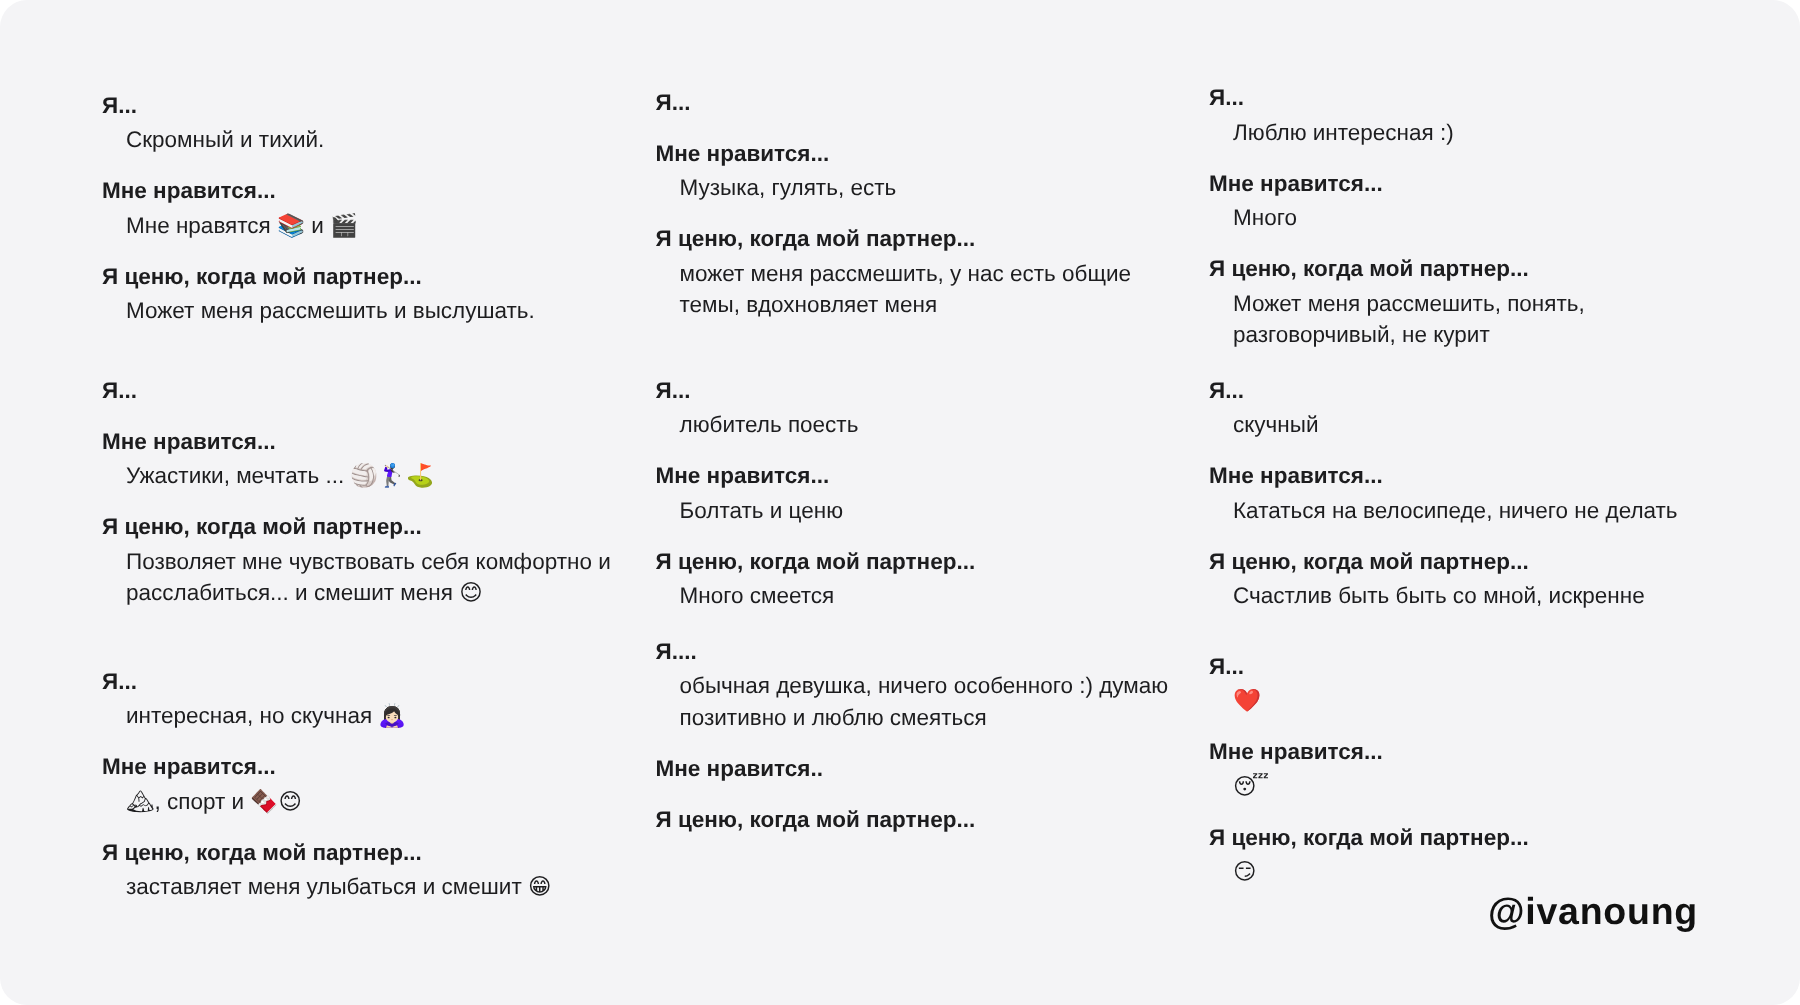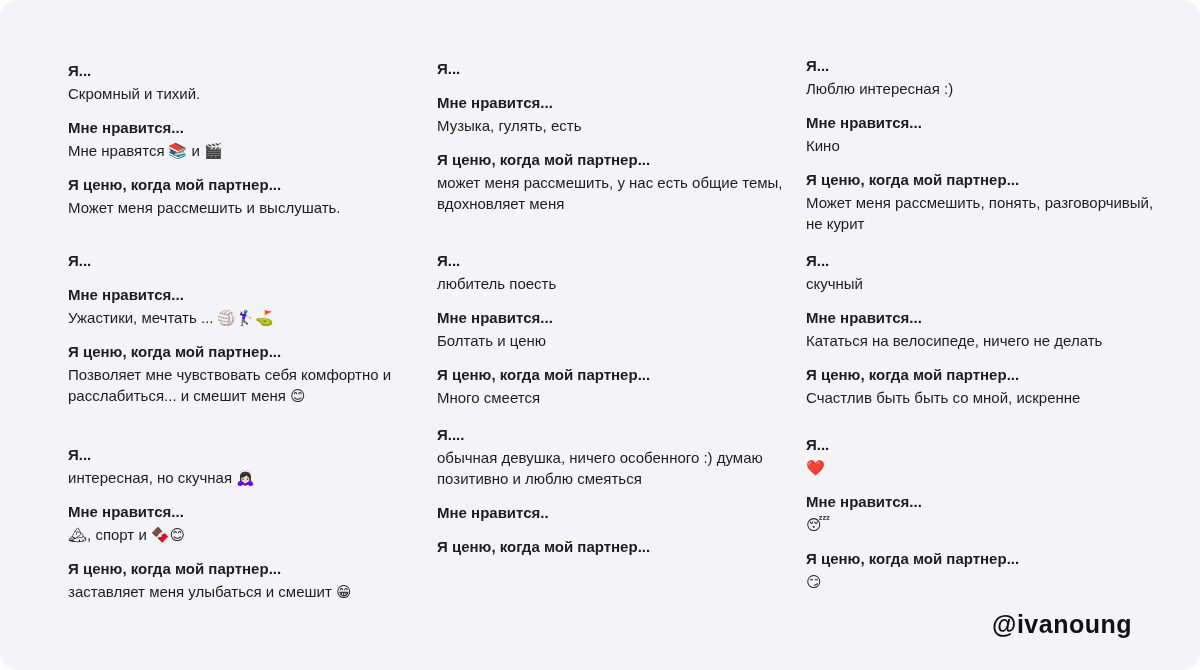--- a/index.html
+++ b/index.html
@@ -33,25 +33,26 @@
   .card:nth-child(8) { left: 437px; top: 424px; }
   .card:nth-child(9) { left: 806px; top: 434px; }
   .section { margin-bottom: 13px; }
   .section:last-child { margin-bottom: 0; }
   .section-label {
     font-weight: 700;
     margin-bottom: 2px;
   }
   .section-text {
     font-weight: 400;
+    margin-left: 16px;
   }
   .watermark {
     position: absolute;
     right: 68px;
-    top: 610px;
+    top: 594px;
     font-size: 25px;
     font-weight: 700;
     color: #111111;
     letter-spacing: 0.5px;
   }
 </style>
 </head>
 <body>
 
 <div class="canvas">
@@ -83,21 +84,21 @@
           <div class="section-text">может меня рассмешить, у нас есть общие темы, вдохновляет меня</div>
         </div>
       </div>
       <div class="card">
         <div class="section">
           <div class="section-label">Я...</div>
           <div class="section-text">Люблю интересная :)</div>
         </div>
         <div class="section">
           <div class="section-label">Мне нравится...</div>
-          <div class="section-text">Кино</div>
+          <div class="section-text">Много</div>
         </div>
         <div class="section">
           <div class="section-label">Я ценю, когда мой партнер...</div>
           <div class="section-text">Может меня рассмешить, понять, разговорчивый, не курит</div>
         </div>
       </div>
       <div class="card">
         <div class="section">
           <div class="section-label">Я...</div>
         </div>

